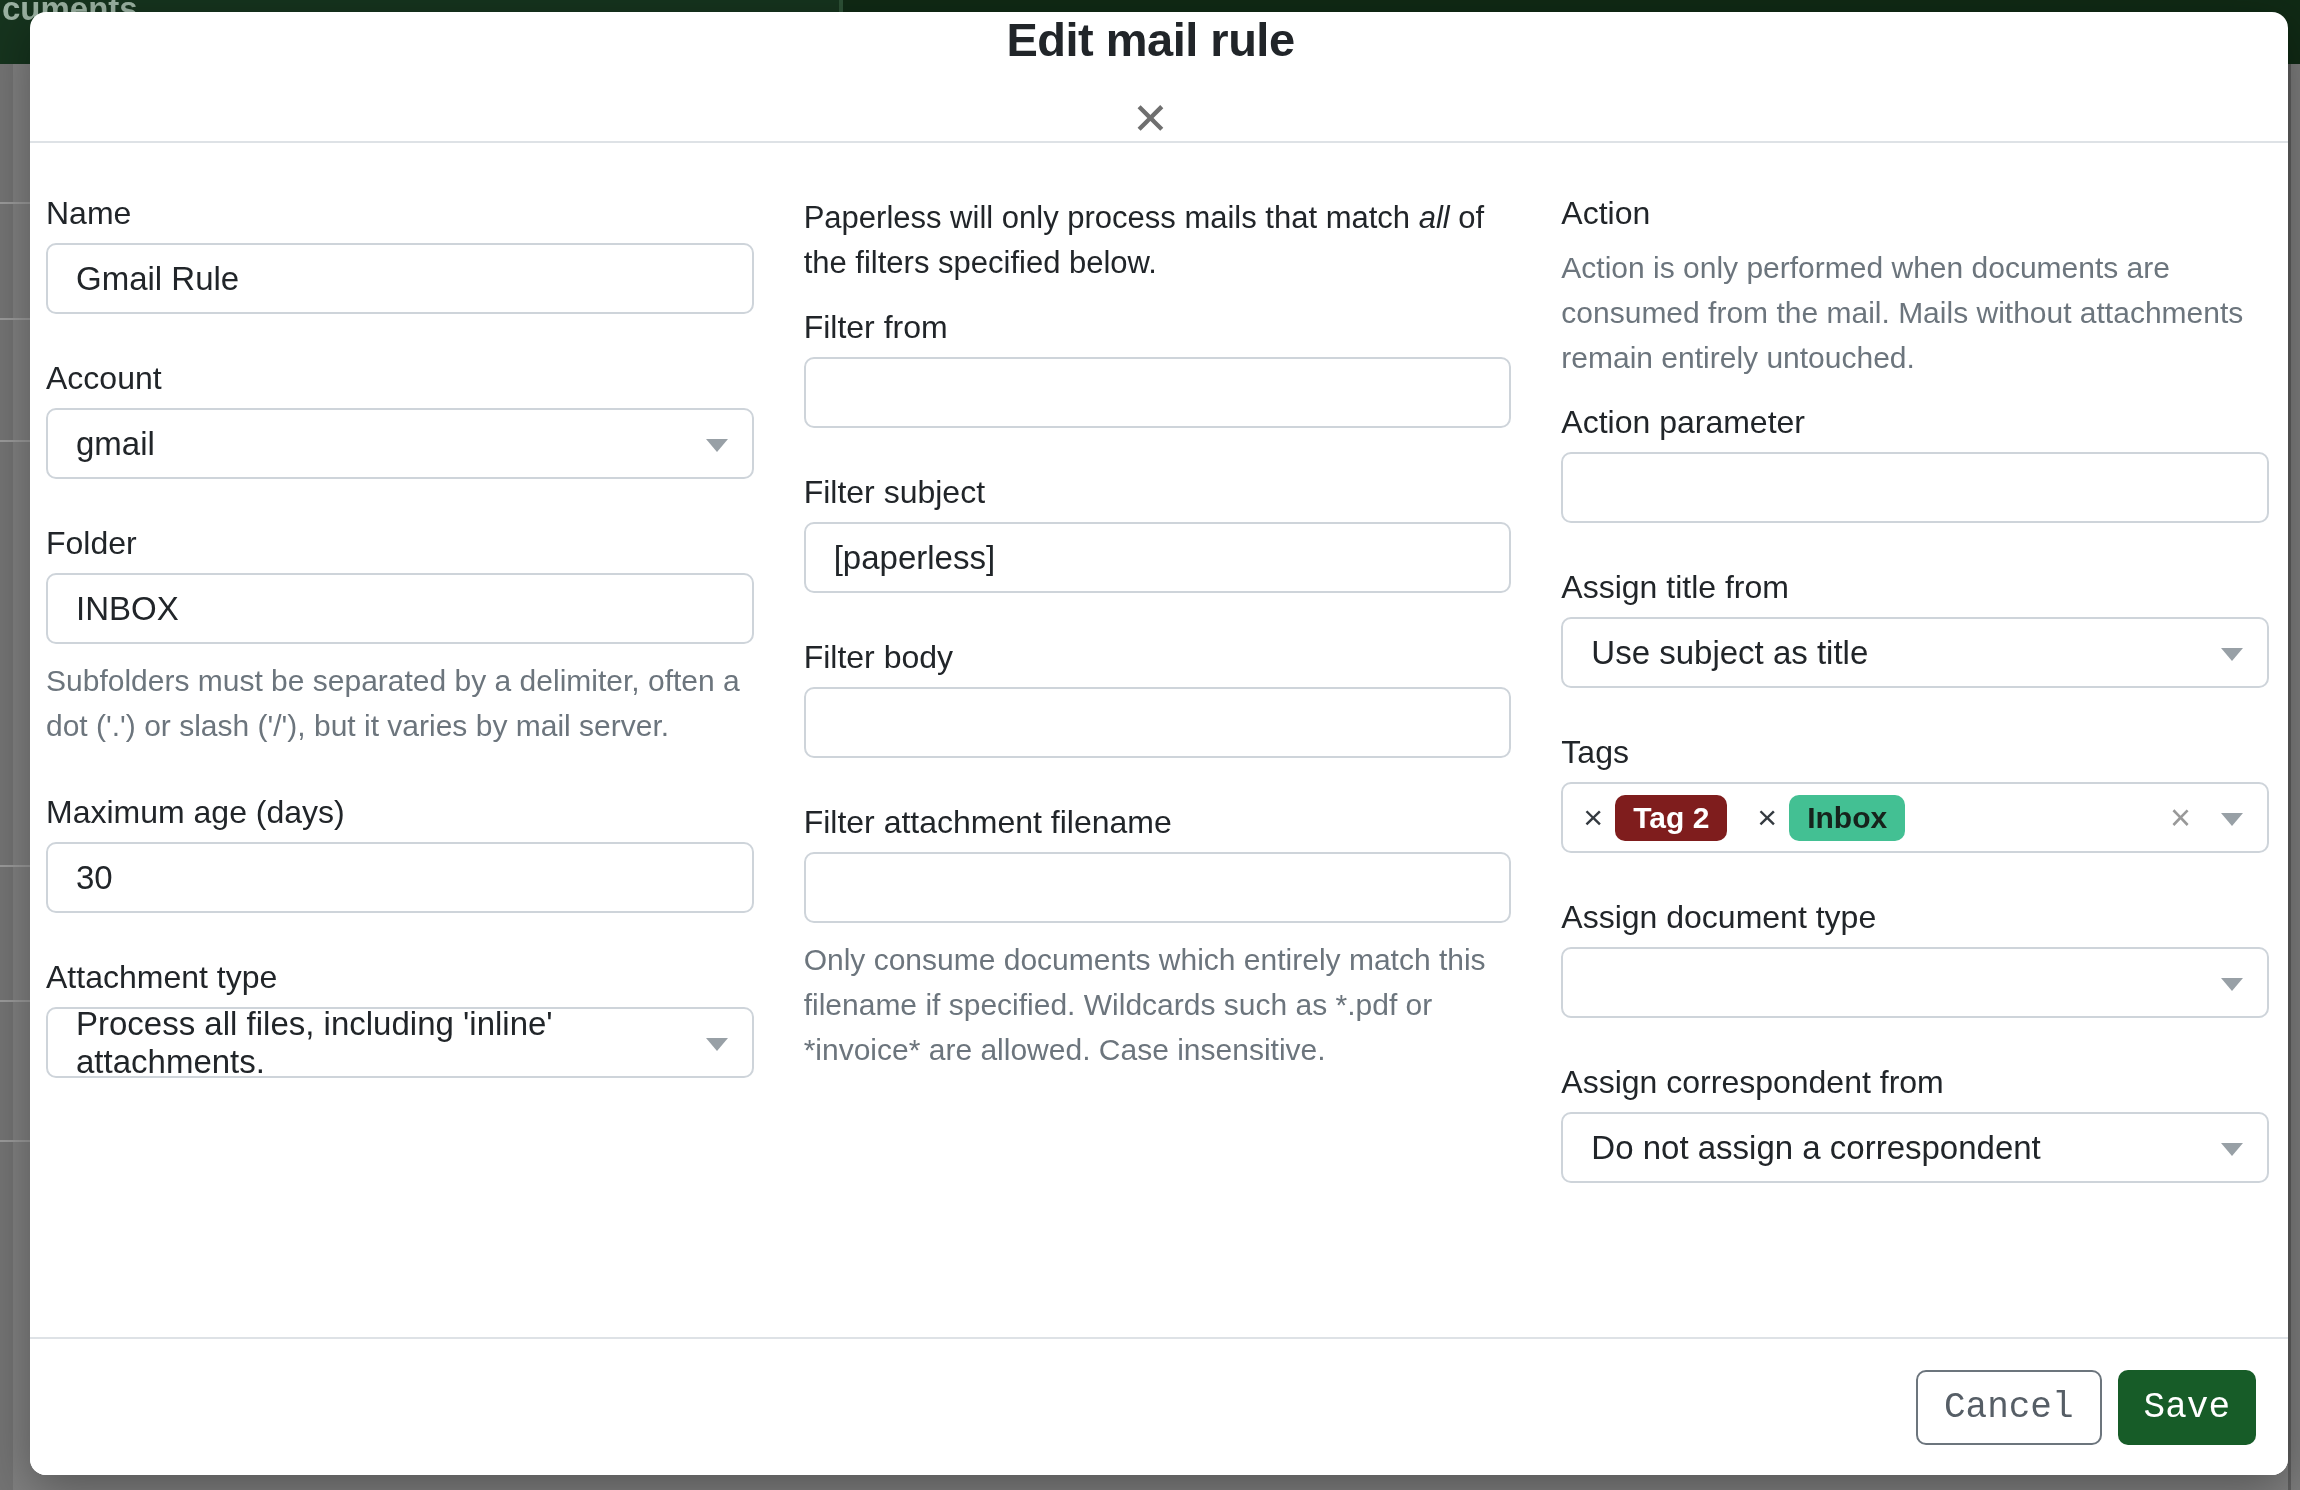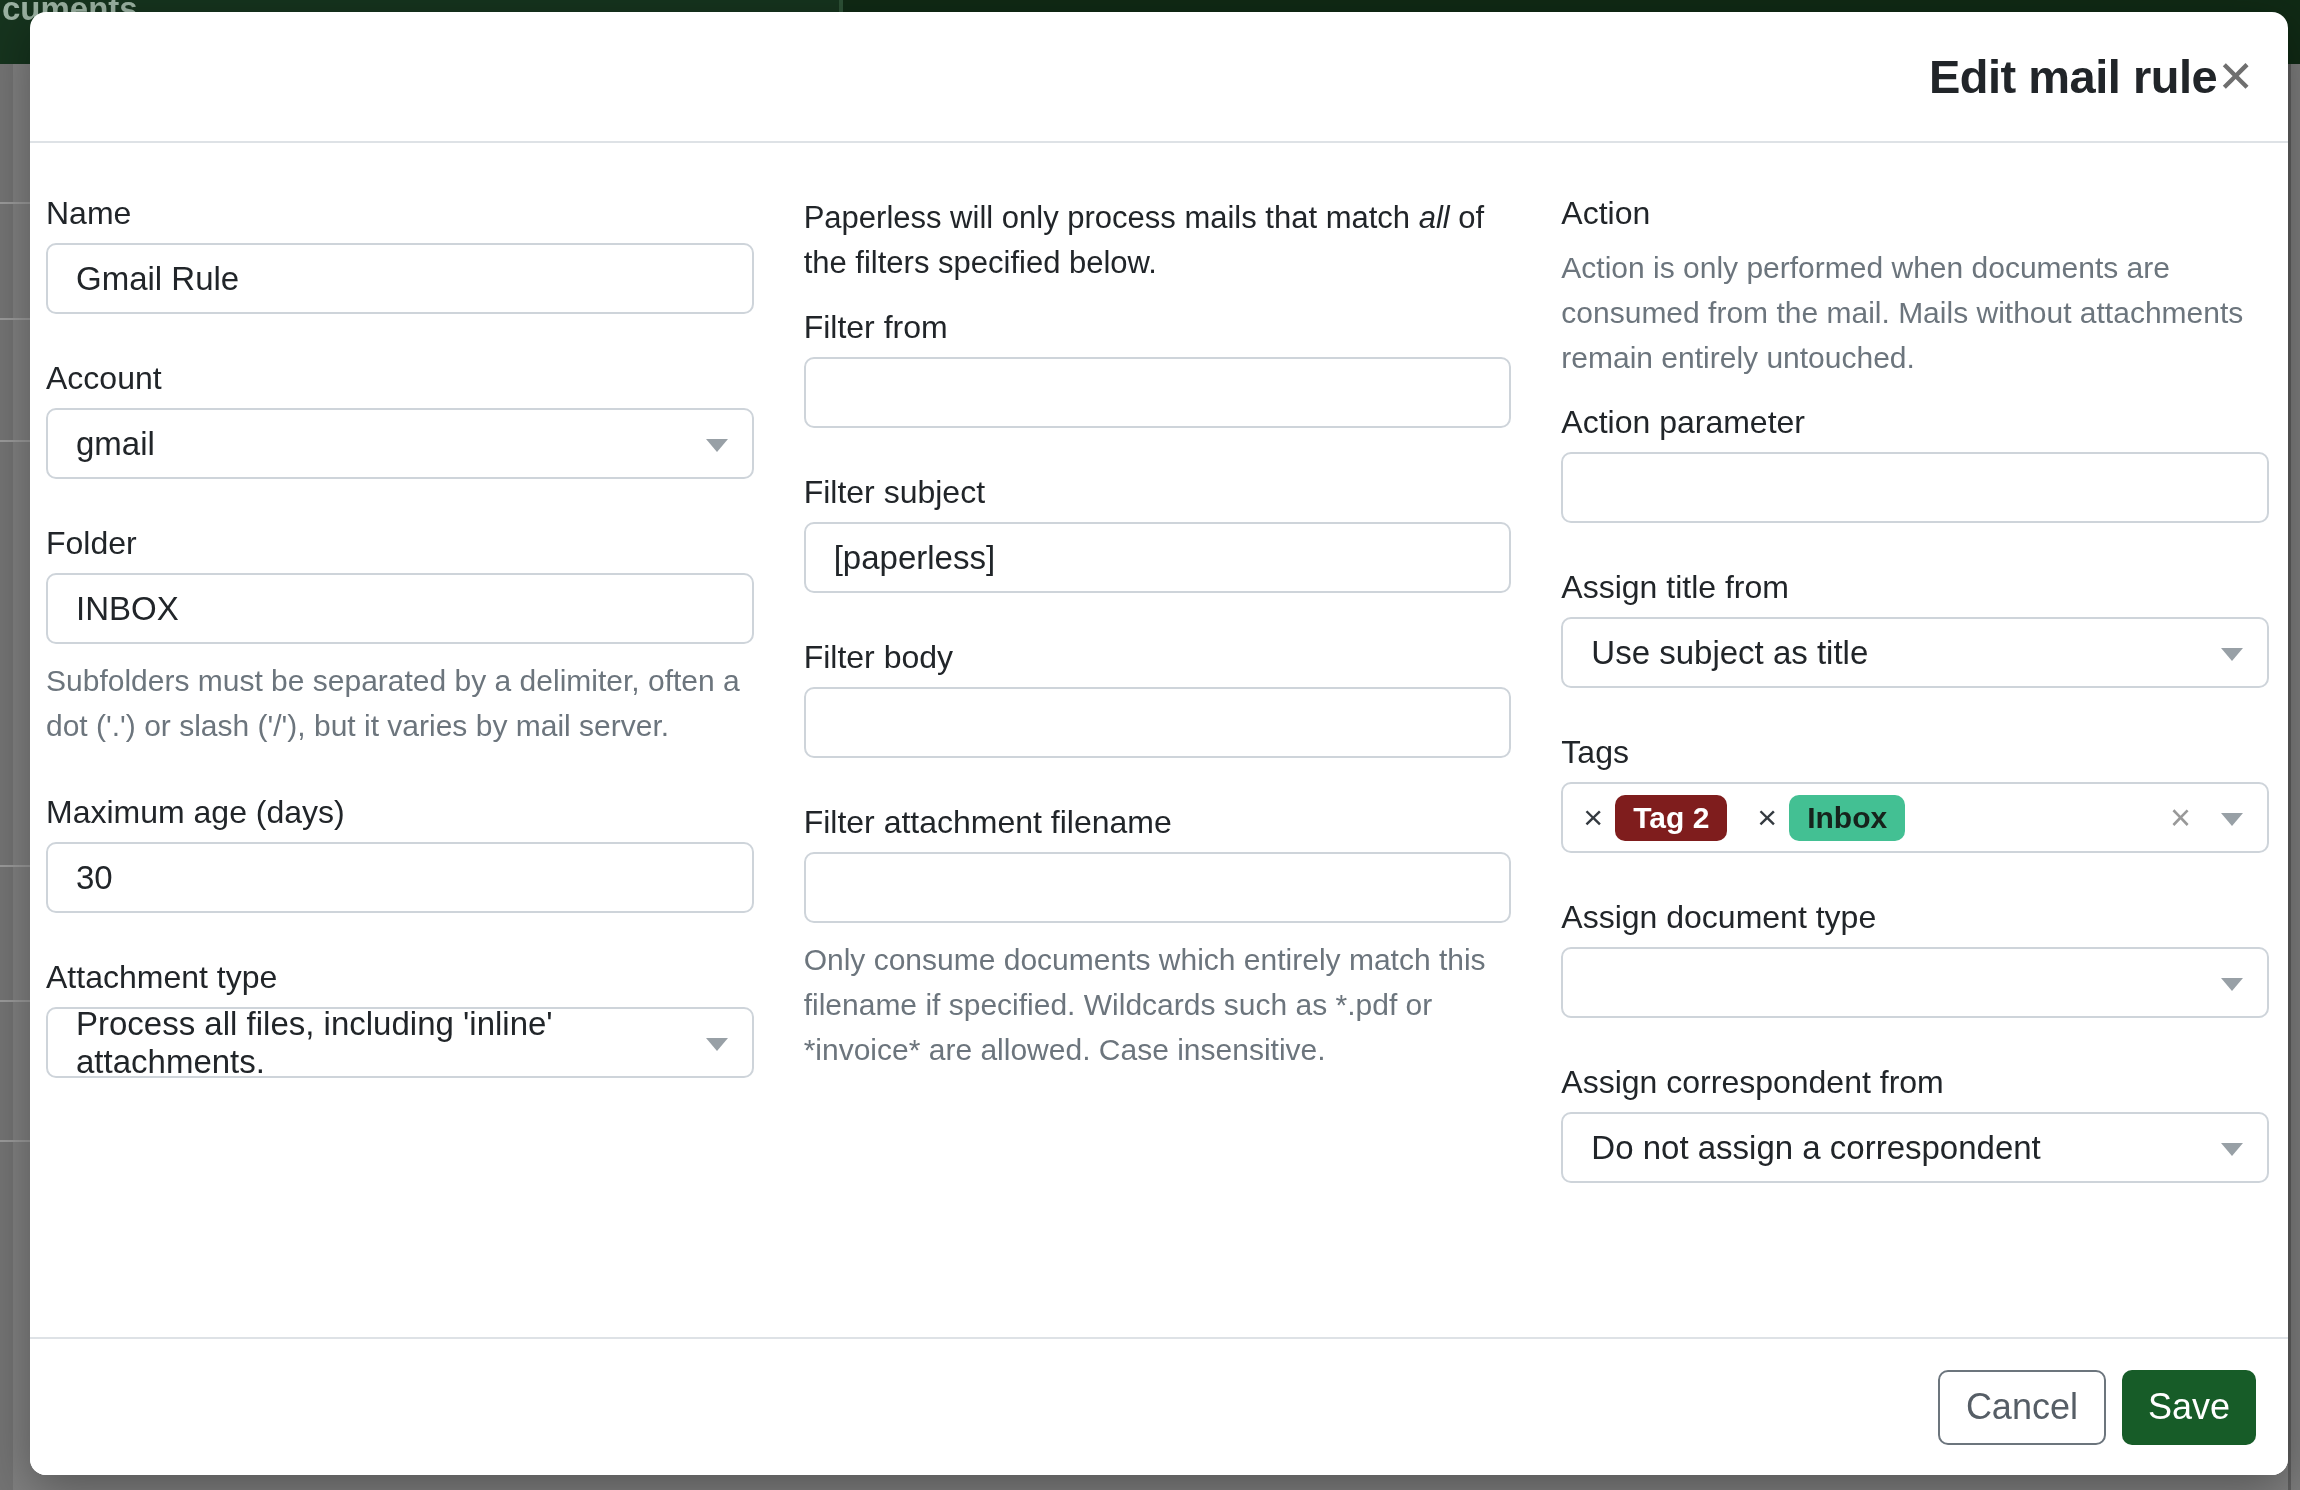--- a/index.html
+++ b/index.html
@@ -16,22 +16,22 @@
   .bg-left-col{position:absolute;left:0;top:0;width:13px;height:1426px;background:#747474;}
   .bg-sep{position:absolute;left:0;width:30px;height:2px;background:#9b9b9b;}
   .frag{position:absolute;font-weight:700;color:#343434;line-height:1;}
   .bg-right{position:absolute;right:0;top:64px;width:12px;height:1426px;background:#7d7d7d;}
   .bg-right-line{position:absolute;right:9px;top:64px;width:3px;height:1426px;background:#5f5f5f;}
 
   
   .modal{position:absolute;left:30px;top:12px;width:2258px;height:1463px;background:#fff;
          border-radius:16px;box-shadow:0 14px 50px rgba(0,0,0,.35);overflow:hidden;}
   .modal-header{position:relative;height:131px;border-bottom:2px solid #dee2e6;
-                display:flex;align-items:center;justify-content:flex-end;
-                padding:0 34px 0 17px;}
+                display:flex;align-items:center;justify-content:space-between;
+                padding:0 34px 0 17px;flex-direction:column;}
   .modal-title{font-size:47px;font-weight:700;color:#212529;letter-spacing:-0.5px;}
   .close-btn{font-size:44px;color:#6f6f6f;font-weight:400;cursor:pointer;line-height:1;
              font-family:"DejaVu Sans",sans-serif;}
   .modal-body{display:grid;grid-template-columns:1fr 1fr 1fr;column-gap:50px;
               padding:52px 19px 0 16px;}
   .field{margin-bottom:46px;}
   .field > label{display:block;font-size:32px;line-height:36px;color:#212529;margin-bottom:12px;}
   .control{position:relative;height:71px;border:2px solid #ced4da;border-radius:10px;
            background:#fff;font-size:33px;color:#212529;display:flex;align-items:center;
            padding:0 60px 0 28px;}
@@ -52,21 +52,21 @@
   .badge{display:inline-flex;align-items:center;height:46px;padding:0 18px;border-radius:10px;
          font-size:30px;font-weight:700;margin-right:30px;line-height:1;}
   .tags-clear{position:absolute;right:76px;font-size:36px;color:#999;cursor:pointer;}
 
   
   .modal-footer{position:absolute;left:0;right:0;bottom:0;height:138px;border-top:2px solid #dee2e6;
                 background:#fff;display:flex;align-items:center;justify-content:flex-end;
                 gap:16px;padding-right:32px;}
   .btn{height:75px;border-radius:10px;font-size:36px;display:inline-flex;align-items:center;
        justify-content:center;padding:0 26px;cursor:pointer;
-       font-family:Liberation Sans, sans-serif;}
+       font-family:Liberation Mono, monospace;}
   .btn-cancel{background:#fff;border:2px solid #6c757d;color:#565e66;min-width:150px;}
   .btn-save{border:none;color:#fff;min-width:122px;}
 </style>
 </head>
 <body>
 
 <div class="scene">
 
   <div class="bg-header">
     <div class="bg-header-active"></div>

